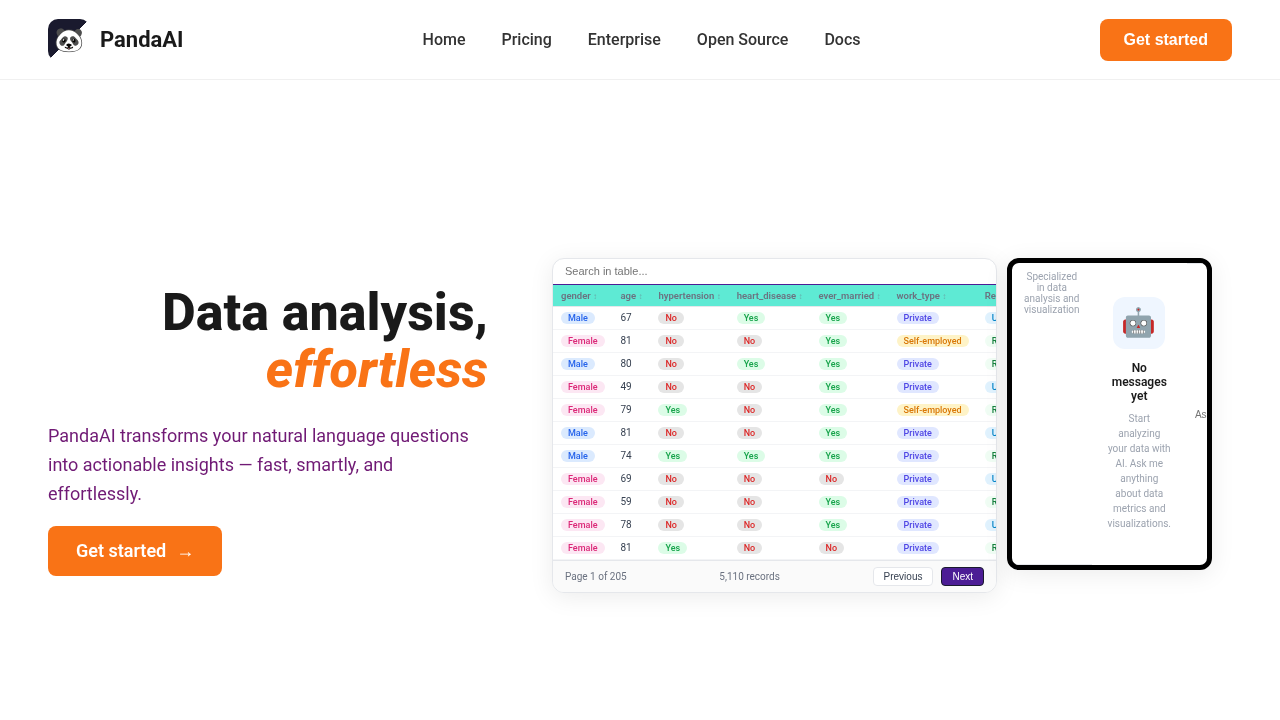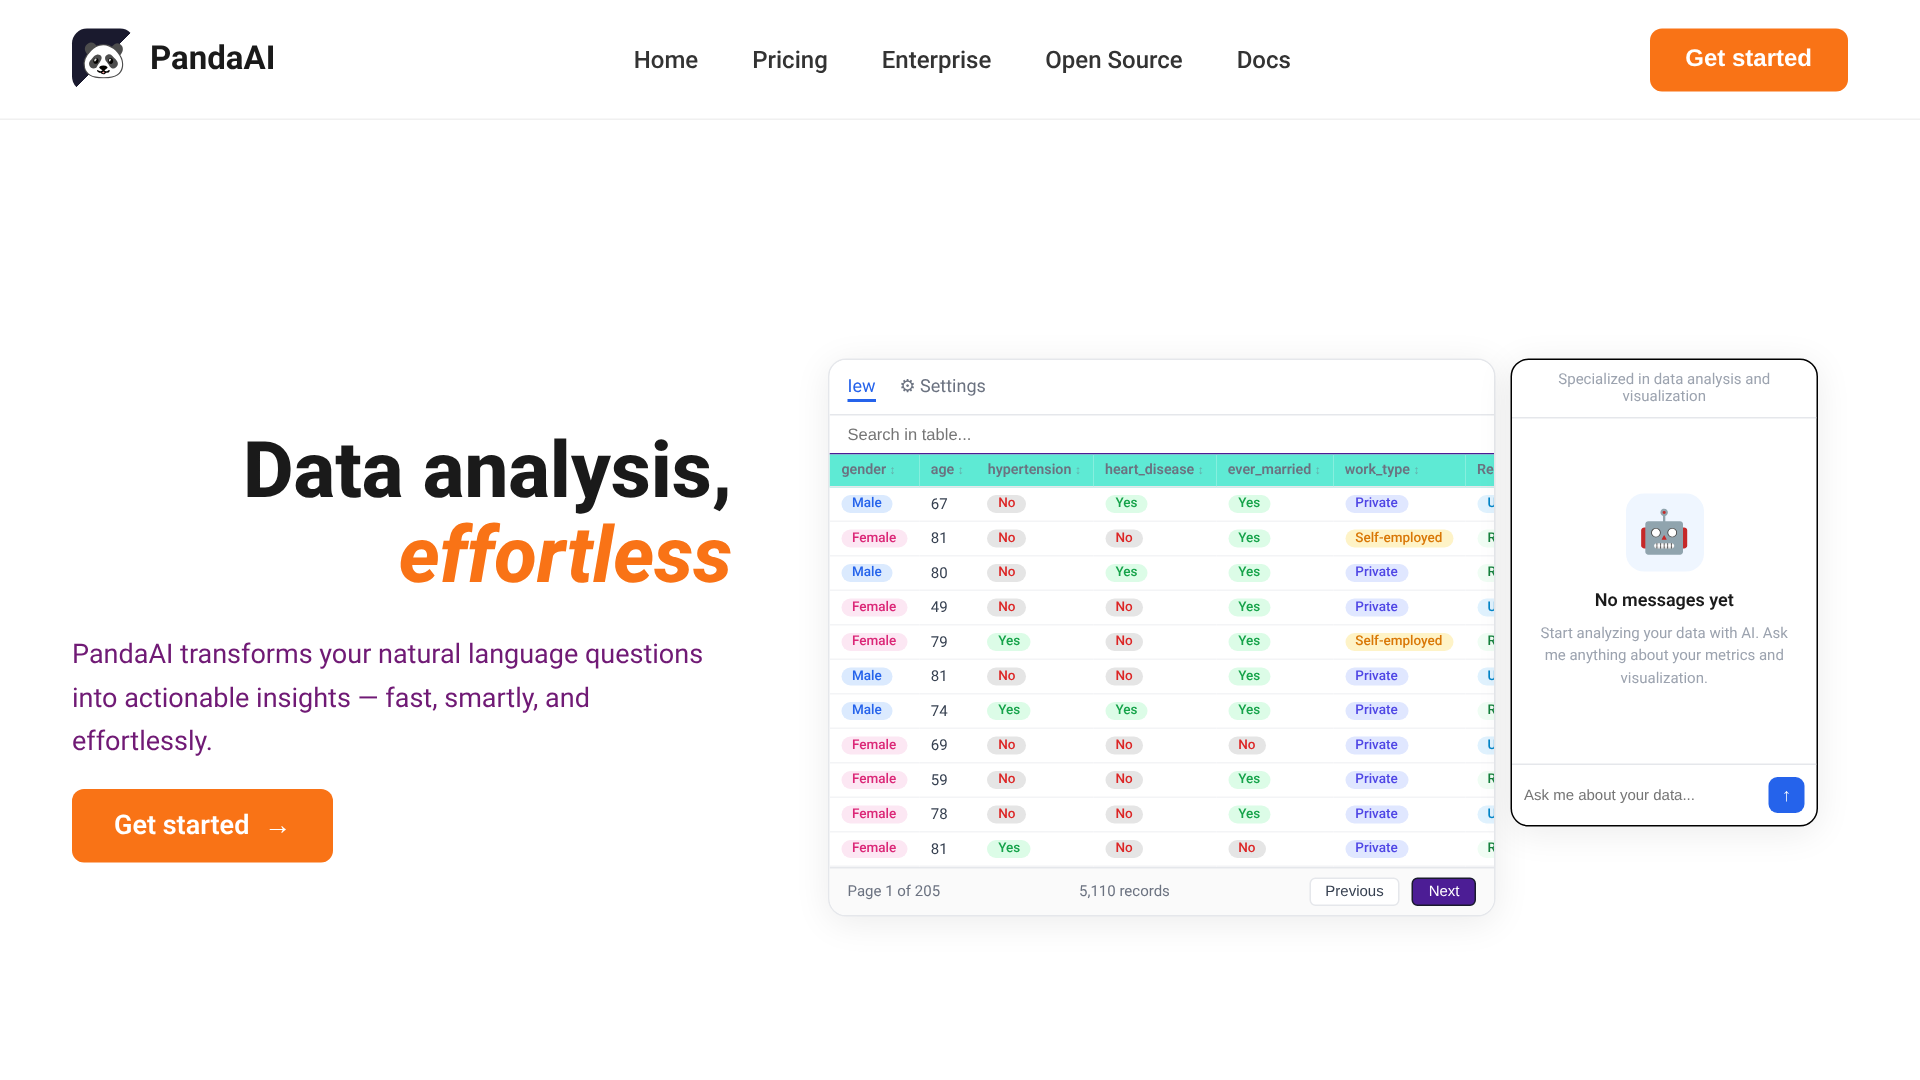--- a/index.html
+++ b/index.html
@@ -94,23 +94,23 @@
     }
     .table-footer-nav { display: flex; gap: 8px; align-items: center; }
     .prev-btn, .next-btn {
       padding: 3px 10px; border-radius: 4px; border: 1px solid #e5e7eb;
       background: #fff; font-size: 10px; color: #374151; cursor: pointer;
     }
     .next-btn { background: #4c1d95; color: #fff; border-color: #1a1a2e; }
 
     
     .chat-panel {
-      background: #fff; border: 1px solid #000000; border-radius: 12px;
+      background: #fff; border: 5px solid #000000; border-radius: 12px;
       width: 205px; margin-left: 10px; box-shadow: 0 4px 24px rgba(0,0,0,0.08);
-      display: flex; flex-direction: column; overflow: hidden;
+      display: flex; overflow: hidden;
       height: 312px;
     }
     .chat-header {
       padding: 8px 12px; border-bottom: 1px solid #e5e7eb; font-size: 10px;
       color: #9ca3af; text-align: center;
     }
     .chat-body {
       flex: 1; display: flex; flex-direction: column; align-items: center;
       justify-content: center; padding: 16px;
     }
@@ -174,24 +174,20 @@
     <p class="hero-desc">PandaAI transforms your natural language questions into actionable insights — fast, smartly, and effortlessly.</p>
     <a href="#" class="hero-btn">
       <span>Get started</span>
       <span class="hero-btn-arrow">→</span>
     </a>
   </div>
 
   <div class="dashboard-area">
 
     <div class="table-panel">
-      <div class="table-tabs">
-        <div class="tab-item active">Iew</div>
-        <div class="tab-item">⚙ Settings</div>
-      </div>
       <div class="table-search">
         <input type="text" placeholder="Search in table..." style="">
       </div>
       <table class="data-table">
         <thead>
           <tr>
             <th>gender <span class="sort-icon">↕</span></th>
             <th>age <span class="sort-icon">↕</span></th>
             <th>hypertension <span class="sort-icon">↕</span></th>
             <th>heart_disease <span class="sort-icon">↕</span></th>
@@ -324,21 +320,21 @@
       </div>
     </div>
 
     <div class="chat-panel">
       <div class="chat-header">Specialized in data analysis and visualization</div>
       <div class="chat-body">
         <div class="chat-robot-icon">
           <span>🤖</span>
         </div>
         <div class="chat-no-messages">No messages yet</div>
-        <div class="chat-hint">Start analyzing your data with AI. Ask me anything about your metrics and visualization.</div>
+        <div class="chat-hint">Start analyzing your data with AI. Ask me anything about data metrics and visualizations.</div>
       </div>
       <div class="chat-input-area">
         <input class="chat-input" type="text" placeholder="Ask me about your data..." style="">
         <button class="chat-send-btn">
           <span>↑</span>
         </button>
       </div>
     </div>
   </div>
 </section>

